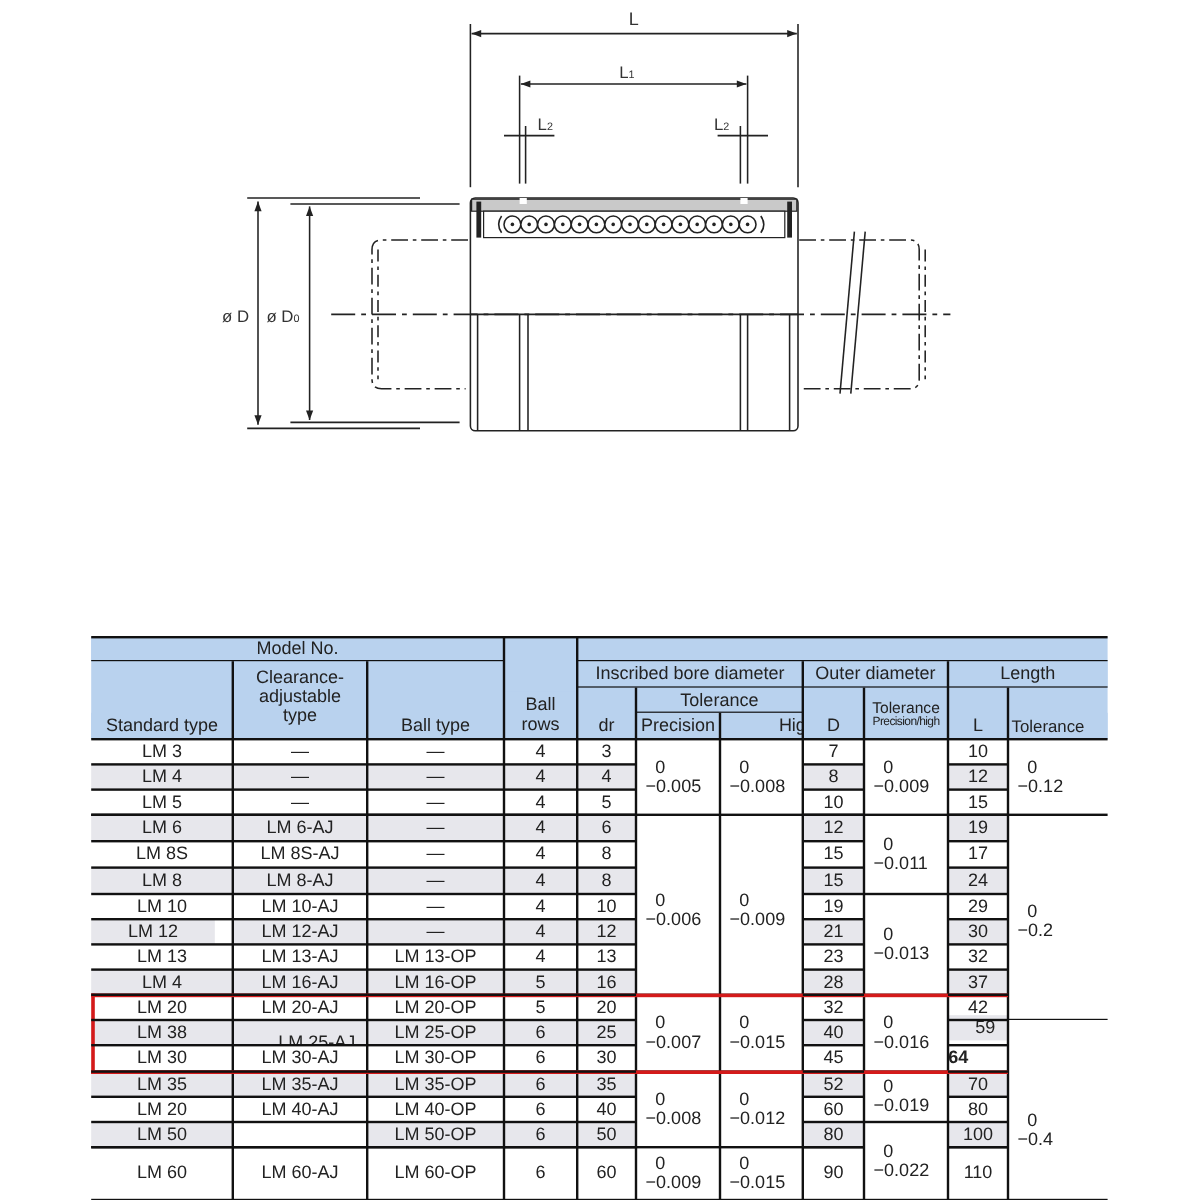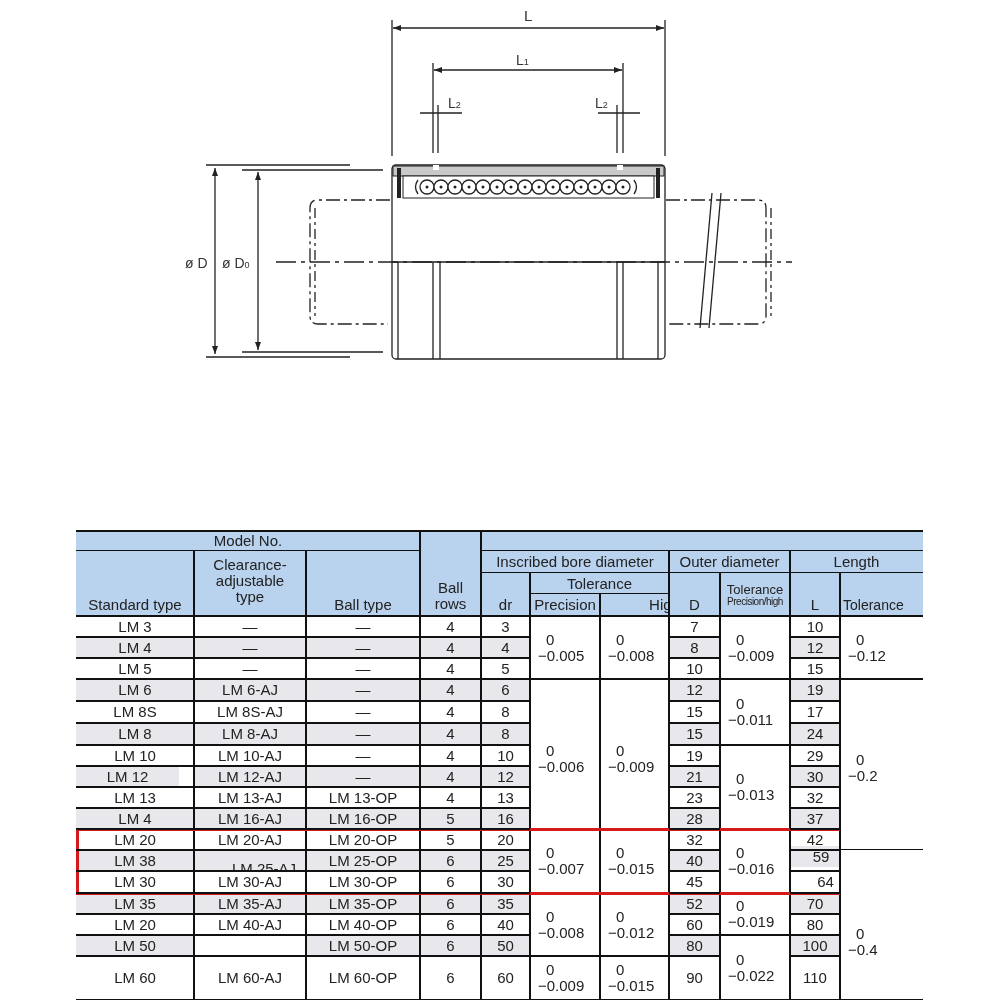--- a/index.html
+++ b/index.html
@@ -250,21 +250,21 @@
     <div class="cell shade" style="left: 344px; top: 319px; width: 61px; height: 21px;">6</div>
     <div class="cell shade" style="left: 405px; top: 319px; width: 49px; height: 21px;">25</div>
     <div class="cell shade" style="left: 593px; top: 319px; width: 51px; height: 21px;">40</div>
     <div class="cell shade" style="left: 714px; top: 315px; width: 50px; height: 21px; padding-left: 12px;">59</div>
     <div class="cell white" style="left: 0px; top: 340px; width: 118px; height: 22px;">LM 30</div>
     <div class="cell white" style="left: 118px; top: 340px; width: 112px; height: 22px;">LM 30-AJ</div>
     <div class="cell white" style="left: 230px; top: 340px; width: 114px; height: 22px;">LM 30-OP</div>
     <div class="cell white" style="left: 344px; top: 340px; width: 61px; height: 22px;">6</div>
     <div class="cell white" style="left: 405px; top: 340px; width: 49px; height: 22px;">30</div>
     <div class="cell white" style="left: 593px; top: 340px; width: 51px; height: 22px;">45</div>
-    <div class="cell white" style="left: 714px; top: 340px; width: 71px; height: 22px;">64</div>
+    <div class="cell white" style="left: 687px; top: 340px; width: 71px; height: 22px; font-weight: bold;">64</div>
     <div class="cell shade" style="left: 0px; top: 362px; width: 118px; height: 21px;">LM 35</div>
     <div class="cell shade" style="left: 118px; top: 362px; width: 112px; height: 21px;">LM 35-AJ</div>
     <div class="cell shade" style="left: 230px; top: 362px; width: 114px; height: 21px;">LM 35-OP</div>
     <div class="cell shade" style="left: 344px; top: 362px; width: 61px; height: 21px;">6</div>
     <div class="cell shade" style="left: 405px; top: 362px; width: 49px; height: 21px;">35</div>
     <div class="cell shade" style="left: 593px; top: 362px; width: 51px; height: 21px;">52</div>
     <div class="cell shade" style="left: 714px; top: 362px; width: 50px; height: 21px;">70</div>
     <div class="cell white" style="left: 0px; top: 383px; width: 118px; height: 21px;">LM 20</div>
     <div class="cell white" style="left: 118px; top: 383px; width: 112px; height: 21px;">LM 40-AJ</div>
     <div class="cell white" style="left: 230px; top: 383px; width: 114px; height: 21px;">LM 40-OP</div>

